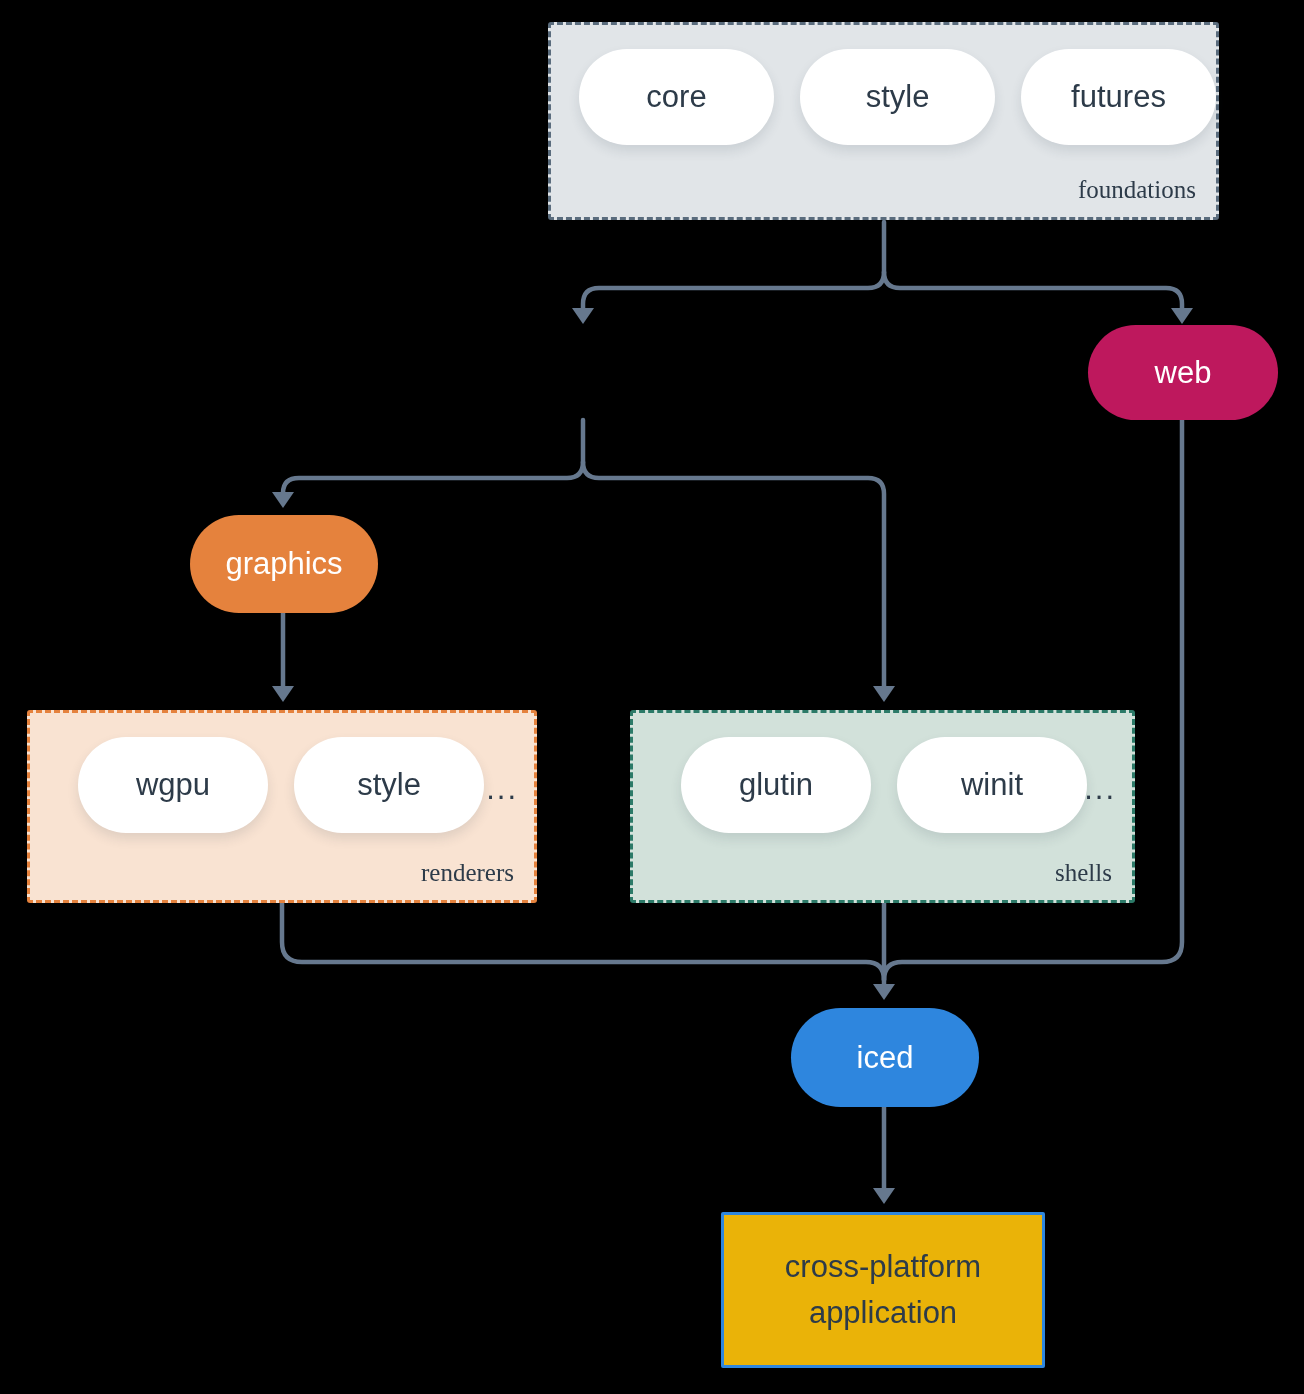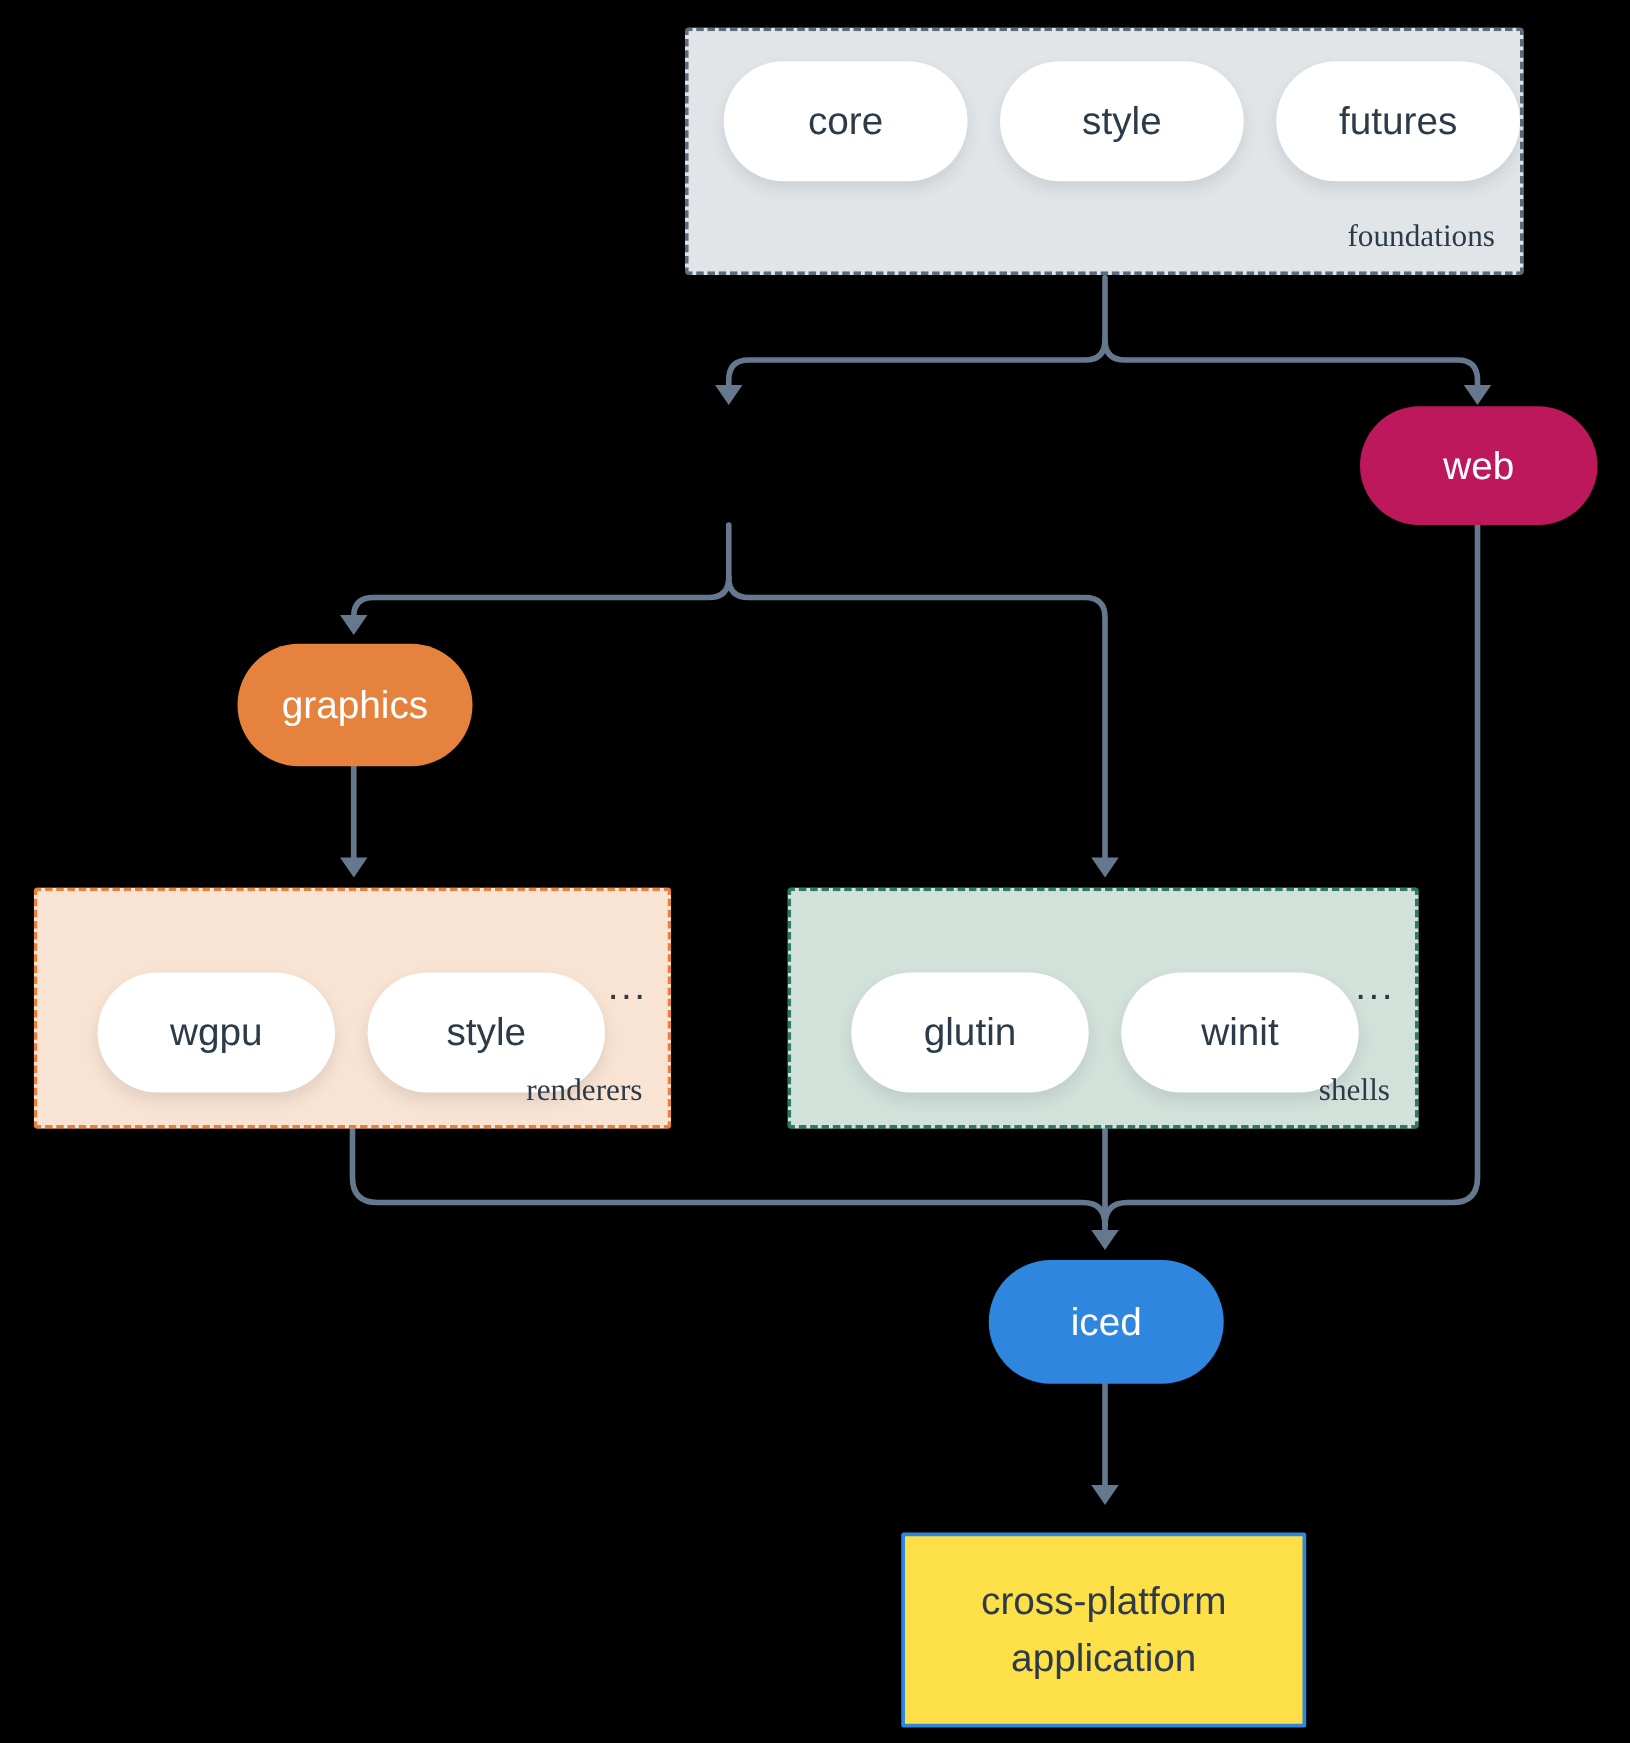--- a/index.html
+++ b/index.html
@@ -23,21 +23,21 @@
   .group-foundations .pill-row{justify-content:center;padding:24px 0 0 0;}
 
   .white-pill{
     background:#fff;border-radius:50px;
     width:195px;height:96px;
     display:flex;align-items:center;justify-content:center;
     color:#2d3b49;font-size:31px;
     box-shadow:0 6px 12px rgba(45,59,73,0.12);
     flex:0 0 auto;
   }
-  .group-renderers .white-pill,.group-shells .white-pill{width:190px;margin-top:41px;}
+  .group-renderers .white-pill,.group-shells .white-pill{width:190px;}
 
   .group-label{
     position:absolute;right:20px;bottom:13px;
     color:#2d3b49;font-size:25px;font-family:Liberation Serif, serif;
   }
   .ellipsis{
     position:absolute;right:16px;top:58px;
     color:#2d3b49;font-size:31px;letter-spacing:2px;
   }
 
@@ -48,25 +48,24 @@
     color:#ffffff;font-size:31px;
   }
   .node-native{left:488px;top:325px;width:190px;height:95px;background:#6c5ce7;}
   .node-web{left:1088px;top:325px;width:190px;height:95px;background:#be185d;}
   .node-graphics{left:190px;top:515px;width:188px;height:98px;background:#e5823d;}
   .node-iced{left:791px;top:1008px;width:188px;height:99px;background:#2e86de;}
 
   .app-box{
     position:absolute;z-index:2;box-sizing:border-box;
     left:721px;top:1212px;width:324px;height:156px;
-    background:#fde047;border:3px solid #2e86de;border-radius:2px;
+    background:#eab308;border:3px solid #2e86de;border-radius:2px;
     display:flex;align-items:center;justify-content:center;text-align:center;
     color:#2d3b49;font-size:31px;line-height:46px;
     padding:0 4px;
-    margin-top:14px;
   }
 </style>
 </head>
 <body>
 
 <div class="canvas">
 
   <svg class="connectors" width="1304" height="1394" viewBox="0 0 1304 1394">
 
     <path d="M884 222 V272"></path>

